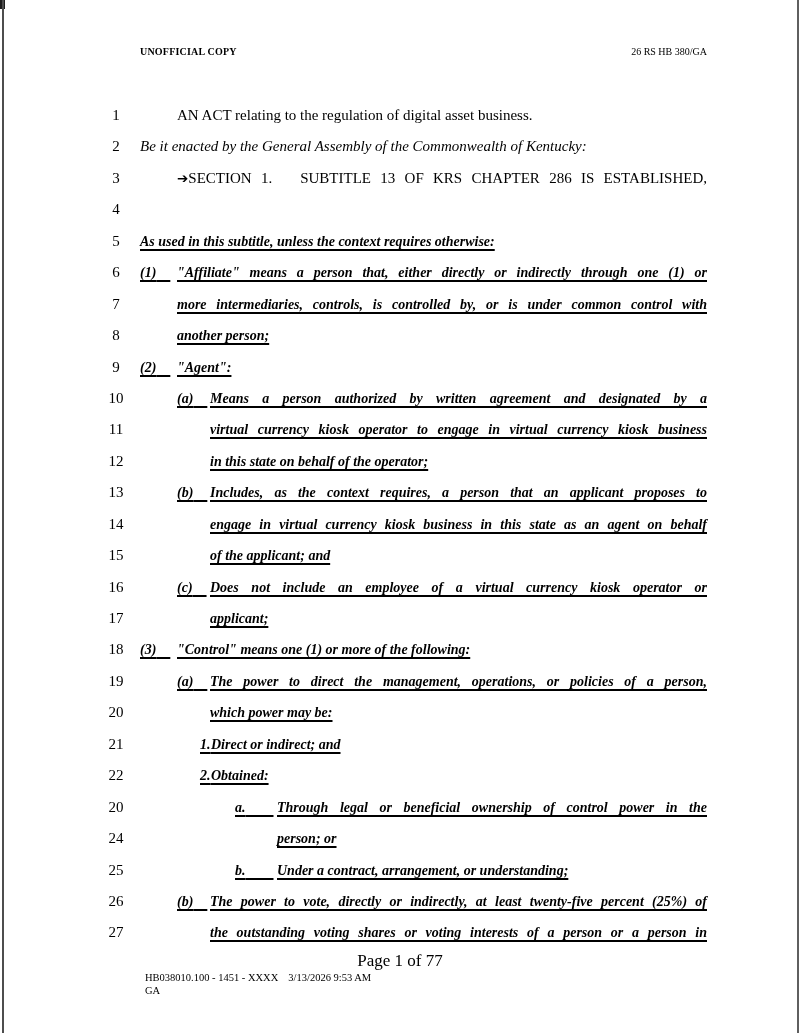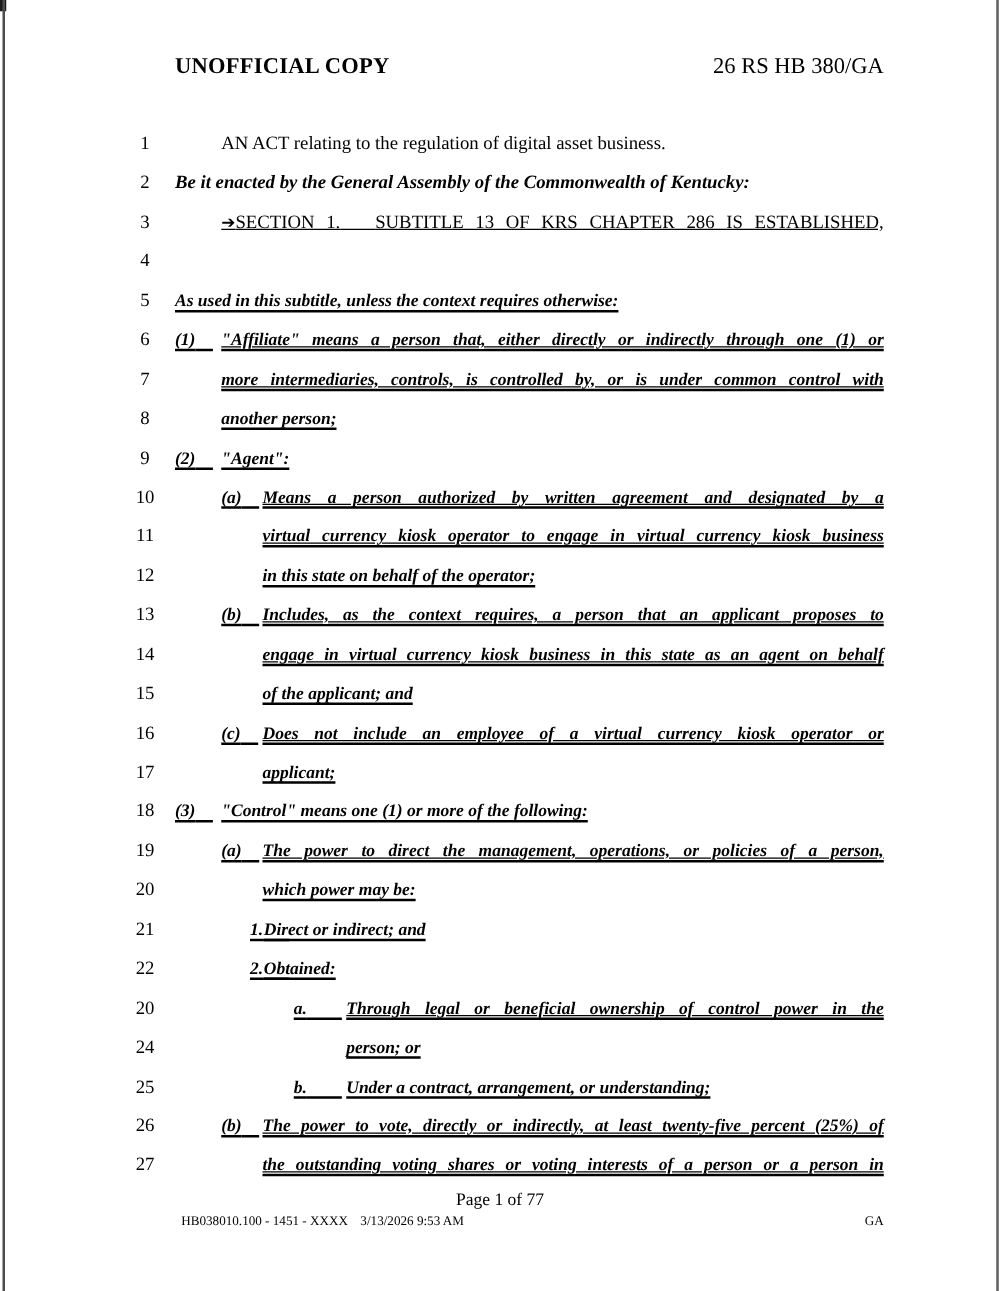--- a/index.html
+++ b/index.html
@@ -5,44 +5,44 @@
   html,body{margin:0;padding:0;}
   body{
     width:800px;height:1033px;position:relative;background:#ffffff;
     font-family:"Liberation Serif",serif;color:#000;overflow:hidden;
   }
   
   .edge-left{position:absolute;left:2px;top:0;bottom:0;width:2px;background:#4d4d4d;}
   .edge-right{position:absolute;right:1px;top:0;bottom:0;width:2px;background:#5f5f5f;}
   .edge-notch{position:absolute;left:0;top:0;width:5px;height:9px;background:#1d1d1d;}
 
-  .header{position:absolute;top:44px;left:140px;right:93px;display:flex;justify-content:space-between;font-size:18px;line-height:16px;}
+  .header{position:absolute;top:44px;left:140px;right:93px;display:flex;justify-content:space-between;font-size:10px;line-height:16px;}
   .header .hl{font-weight:bold;letter-spacing:.2px;}
 
   .content{position:absolute;top:100px;left:0;width:800px;}
   .row{position:relative;height:31.45px;line-height:31.45px;font-size:15px;}
   .num{position:absolute;left:104px;width:24px;text-align:center;font-size:15px;}
   .line{position:absolute;left:140px;top:0;width:567px;height:100%;}
-  .line.enact{font-weight:bold;font-style:italic;}
+  .line.enact{font-weight:normal;font-style:italic;}
   .line.bill{font-weight:bold;font-style:italic;font-size:14px;}
   .line.bill .body,
   .line.bill .marker{text-decoration:underline;text-decoration-thickness:1.6px;text-underline-offset:3px;}
-  .jst{text-align:justify;text-align-last:justify;text-decoration:underline;}
+  .jst{text-align:justify;text-align-last:justify;}
   .body{display:block;}
   .t0{margin-left:0;}.t1{margin-left:37px;}.t2{margin-left:70px;}.t3{margin-left:71px;}.t4{margin-left:137px;}
   .marker{position:absolute;top:0;white-space:pre;}
   .m1{left:0;}.m2{left:37px;}.m3{left:60px;}.m4{left:95px;}
   .m1::after,.m2::after{content:"\a0\a0\a0\a0";}
   .m3::after{content:"\a0\a0\a0\a0\a0\a0";}
   .m4::after{content:"\a0\a0\a0\a0\a0\a0\a0\a0";}
   .arrow{font-family:"DejaVu Sans",sans-serif;font-weight:bold;font-size:13.5px;}
   .seclabel::after{content:"\a0\a0\a0";}
 
-  .footer-page{position:absolute;top:953px;left:0;width:800px;text-align:center;font-size:14px;line-height:16px;}
-  .footer-meta{position:absolute;top:971px;left:145px;right:93px;display:flex;justify-content:space-between;font-size:10.5px;line-height:13px;}
+  .footer-page{position:absolute;top:953px;left:0;width:800px;text-align:center;font-size:17px;line-height:16px;}
+  .footer-meta{position:absolute;top:971px;left:145px;right:93px;display:flex;justify-content:space-between;font-size:10.5px;line-height:13px;flex-direction:column;}
   .footer-meta .ts{margin-left:10px;}
 </style>
 </head>
 <body>
 
 <div class="edge-notch"></div>
 <div class="edge-left"></div>
 <div class="edge-right"></div>
 
 <div class="header">

